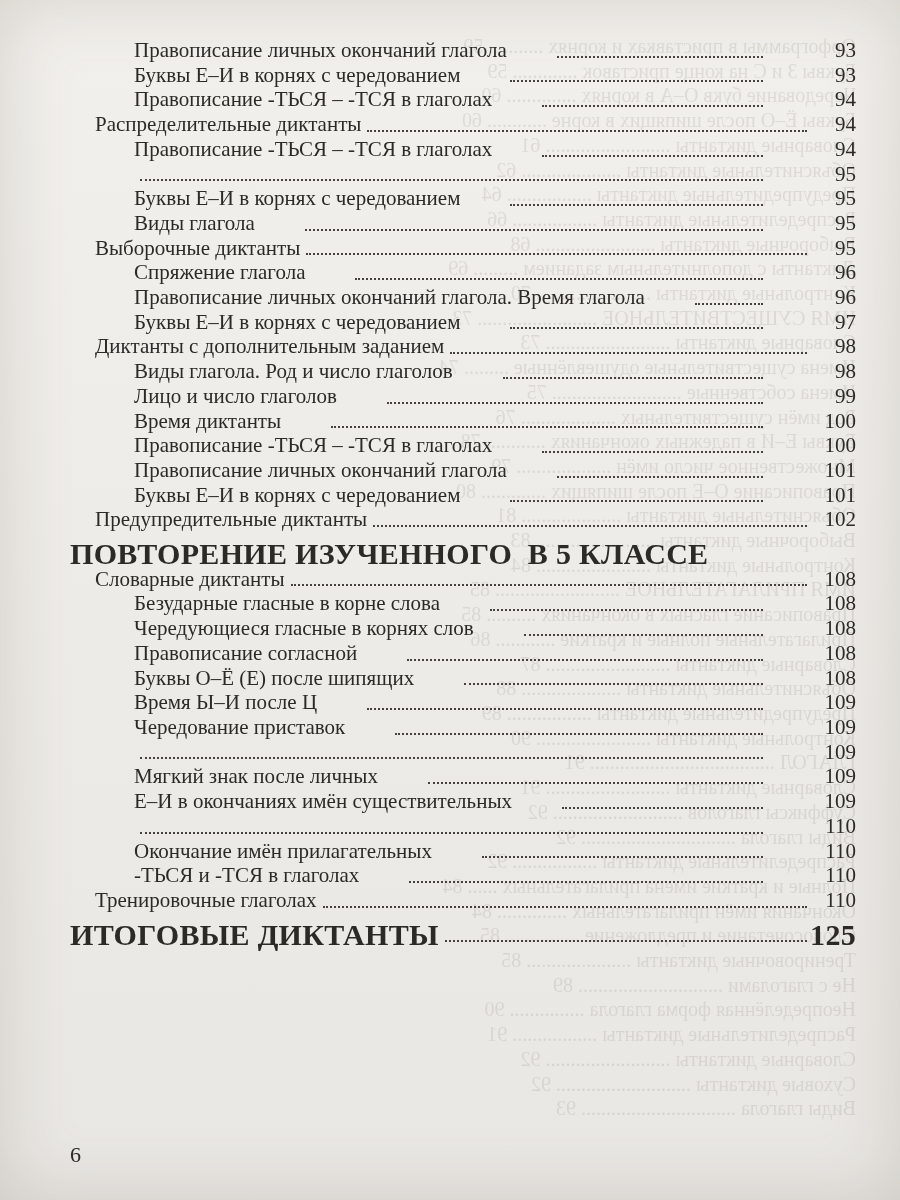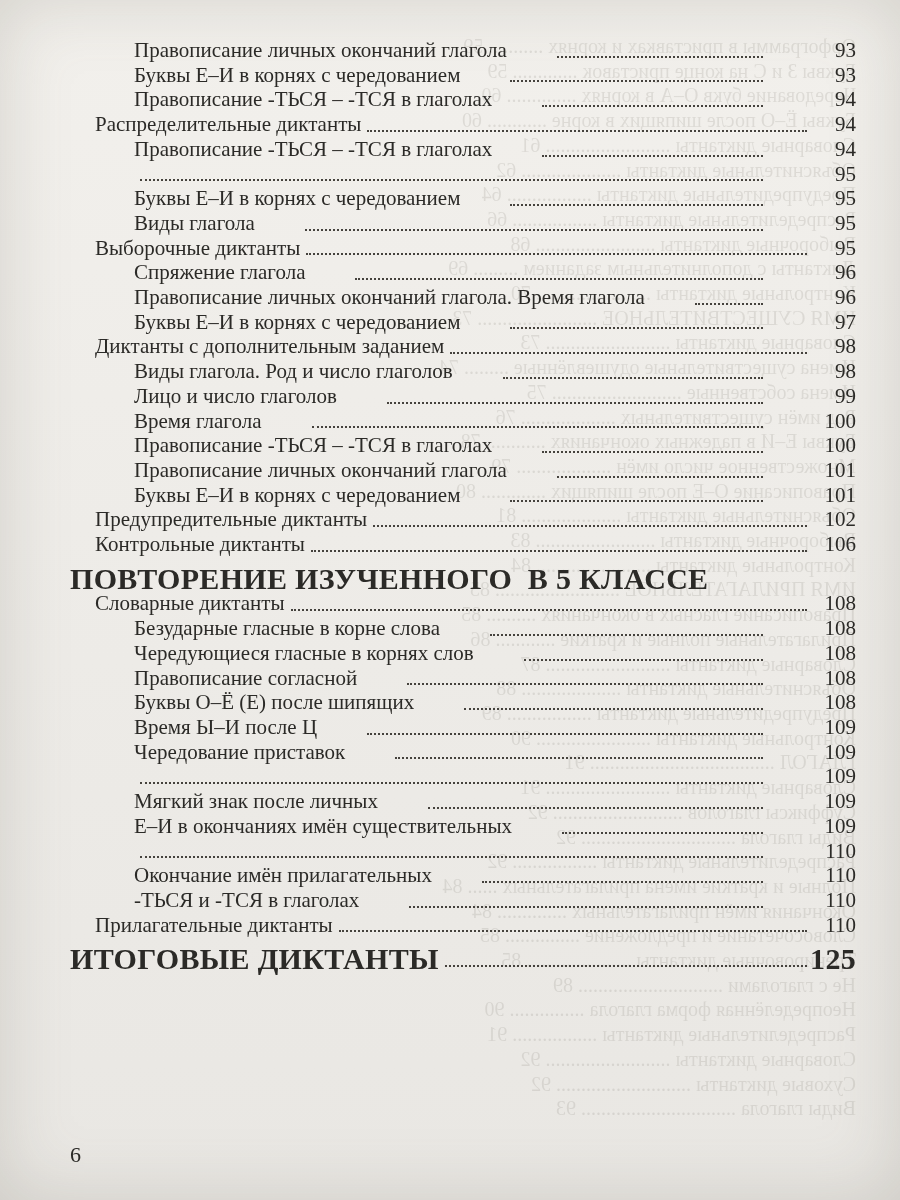--- a/index.html
+++ b/index.html
@@ -171,21 +171,21 @@
         <span class="t">Виды глагола. Род и число глаголов</span>
         <span class="dots"></span>
         <span class="pg">98</span>
       </div>
     <div class="row lvl2">
         <span class="t">Лицо и число глаголов</span>
         <span class="dots"></span>
         <span class="pg">99</span>
       </div>
     <div class="row lvl2">
-        <span class="t">Время глагола</span>
+        <span class="t">Время диктанты</span>
         <span class="dots"></span>
         <span class="pg">100</span>
       </div>
     <div class="row lvl2">
         <span class="t">Правописание -ТЬСЯ – -ТСЯ в глаголах</span>
         <span class="dots"></span>
         <span class="pg">100</span>
       </div>
     <div class="row lvl2">
         <span class="t">Правописание личных окончаний глагола</span>
@@ -194,25 +194,20 @@
       </div>
     <div class="row lvl2">
         <span class="t">Буквы Е–И в корнях с чередованием</span>
         <span class="dots"></span>
         <span class="pg">101</span>
       </div>
     <div class="row lvl1">
         <span class="t">Предупредительные диктанты</span>
         <span class="dots"></span>
         <span class="pg">102</span>
-      </div>
-    <div class="row lvl1">
-        <span class="t">Контрольные диктанты</span>
-        <span class="dots"></span>
-        <span class="pg">106</span>
       </div>
 
     <div class="row h nodots">
         <span class="t">ПОВТОРЕНИЕ ИЗУЧЕННОГО  В 5 КЛАССЕ</span>
         <span class="dots"></span>
         <span class="pg"></span>
       </div>
 
     <div class="row lvl1">
         <span class="t">Словарные диктанты</span>
@@ -271,21 +266,21 @@
         <span class="t">Окончание имён прилагательных</span>
         <span class="dots"></span>
         <span class="pg">110</span>
       </div>
     <div class="row lvl2">
         <span class="t">-ТЬСЯ и -ТСЯ в глаголах</span>
         <span class="dots"></span>
         <span class="pg">110</span>
       </div>
     <div class="row lvl1">
-        <span class="t">Прилагательные диктанты</span>
+        <span class="t">Тренировочные глаголах</span>
         <span class="dots"></span>
         <span class="pg">110</span>
       </div>
 
     <div class="row h">
         <span class="t">ИТОГОВЫЕ ДИКТАНТЫ</span>
         <span class="dots"></span>
         <span class="pg">125</span>
       </div>
 

